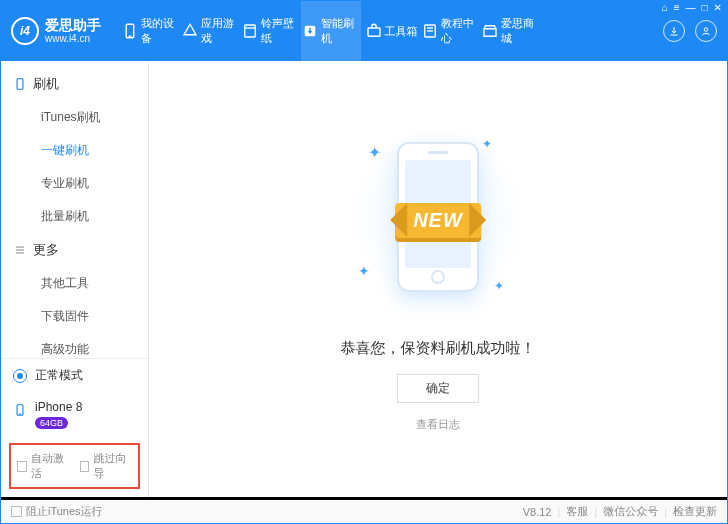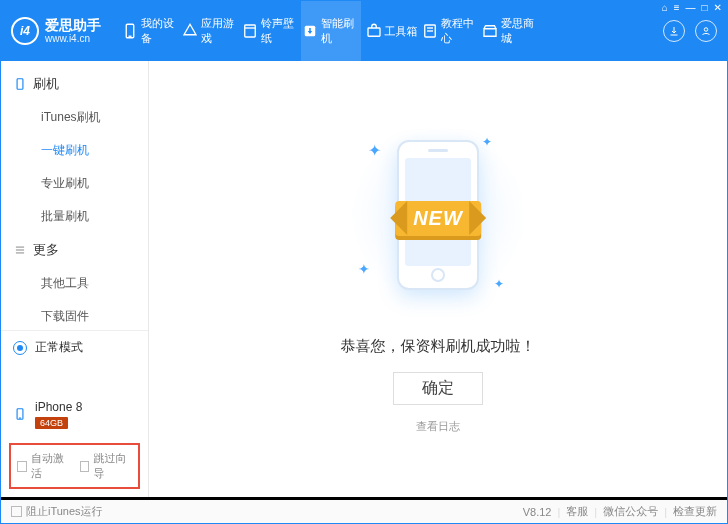--- a/index.html
+++ b/index.html
@@ -28,24 +28,24 @@
   .side-scroll { flex: 1; overflow: auto; padding-top: 6px; }
   .group-head { display: flex; align-items: center; gap: 6px; padding: 8px 12px; color: #333; font-size: 13px; }
   .group-head .gicon { color: #1e88f5; display: flex; }
   .group-head .gicon.gray { color: #999; }
   .side-item { padding: 8px 0 8px 40px; font-size: 12px; color: #555; cursor: pointer; }
   .side-item.active { color: #1e88f5; }
   .side-bottom { border-top: 1px solid #eee; }
   .mode-row, .device-row { display: flex; align-items: center; gap: 8px; padding: 8px 12px; font-size: 12px; color: #333; }
   .mode-row .dot { width: 14px; height: 14px; border-radius: 50%; border: 1.5px solid #1e88f5; display: flex; align-items: center; justify-content: center; }
   .mode-row .dot::after { content: ""; width: 6px; height: 6px; background: #1e88f5; border-radius: 50%; }
-  .device-row { align-items: center; margin-top: 28px; }
+  .device-row { align-items: flex-start; }
   .device-icon { color: #1e88f5; margin-top: 1px; }
   .device-info { display: flex; flex-direction: column; gap: 3px; }
-  .badge { background: #c2410c; color: #fff; font-size: 9px; padding: 1px 5px; border-radius: 1px; width: fit-content; }
+  .badge { background: #6d28d9; color: #fff; font-size: 9px; padding: 1px 5px; border-radius: 6px; width: fit-content; }
   .checks { border: 2px solid #e74c3c; margin: 6px 8px 8px; padding: 6px 6px; display: flex; gap: 10px; }
   .chk { display: flex; align-items: center; gap: 4px; font-size: 11px; color: #888; }
   .chk .box { width: 11px; height: 11px; border: 1px solid #bbb; }
 
   
   .main { flex: 1; display: flex; flex-direction: column; align-items: center; justify-content: center; background: #fff; position: relative; }
   .illus { width: 180px; height: 180px; position: relative; display: flex; align-items: center; justify-content: center; }
   .halo { position: absolute; inset: 0; border-radius: 50%; background: radial-gradient(circle, #eaf4ff 0%, #ffffff 70%); }
   .phone { position: relative; width: 82px; height: 150px; background: #fff; border: 2px solid #d9e6f5; border-radius: 12px; box-shadow: 0 8px 20px rgba(30,136,245,.18); }
   .phone::before { content: ""; position: absolute; top: 7px; left: 50%; transform: translateX(-50%); width: 20px; height: 3px; background: #d9e6f5; border-radius: 2px; }
@@ -55,21 +55,21 @@
   .ribbon::before, .ribbon::after { content: ""; position: absolute; top: 0; width: 0; height: 0; border: 17px solid transparent; }
   .ribbon::before { left: -22px; border-right-color: #d99a1e; }
   .ribbon::after { right: -22px; border-left-color: #d99a1e; }
   .spark { position: absolute; color: #4aa7ff; }
   .spark.s1 { top: 16px; left: 20px; font-size: 16px; }
   .spark.s2 { top: 10px; right: 36px; font-size: 12px; }
   .spark.s3 { bottom: 28px; left: 10px; font-size: 14px; }
   .spark.s4 { bottom: 14px; right: 24px; font-size: 12px; }
 
   .msg { margin-top: 32px; font-size: 15px; color: #333; }
-  .ok-btn { margin-top: 16px; border: 1px solid #ddd; background: #fff; padding: 5px 28px; font-size: 16px; color: #444; cursor: pointer; }
+  .ok-btn { margin-top: 16px; border: 1px solid #ddd; background: #fff; padding: 5px 28px; font-size: 12px; color: #444; cursor: pointer; }
   .log-link { margin-top: 14px; font-size: 11px; color: #999; cursor: pointer; }
 
   
   .footer { height: 26px; border-top: 3px solid #000000; background: #fafafa; display: flex; align-items: center; justify-content: space-between; padding: 0 10px; font-size: 11px; color: #888; }
   .footer .left { display: flex; align-items: center; gap: 5px; }
   .footer .right { display: flex; align-items: center; gap: 6px; }
   .footer .sep { color: #ddd; }
 </style>
 </head>
 <body>

